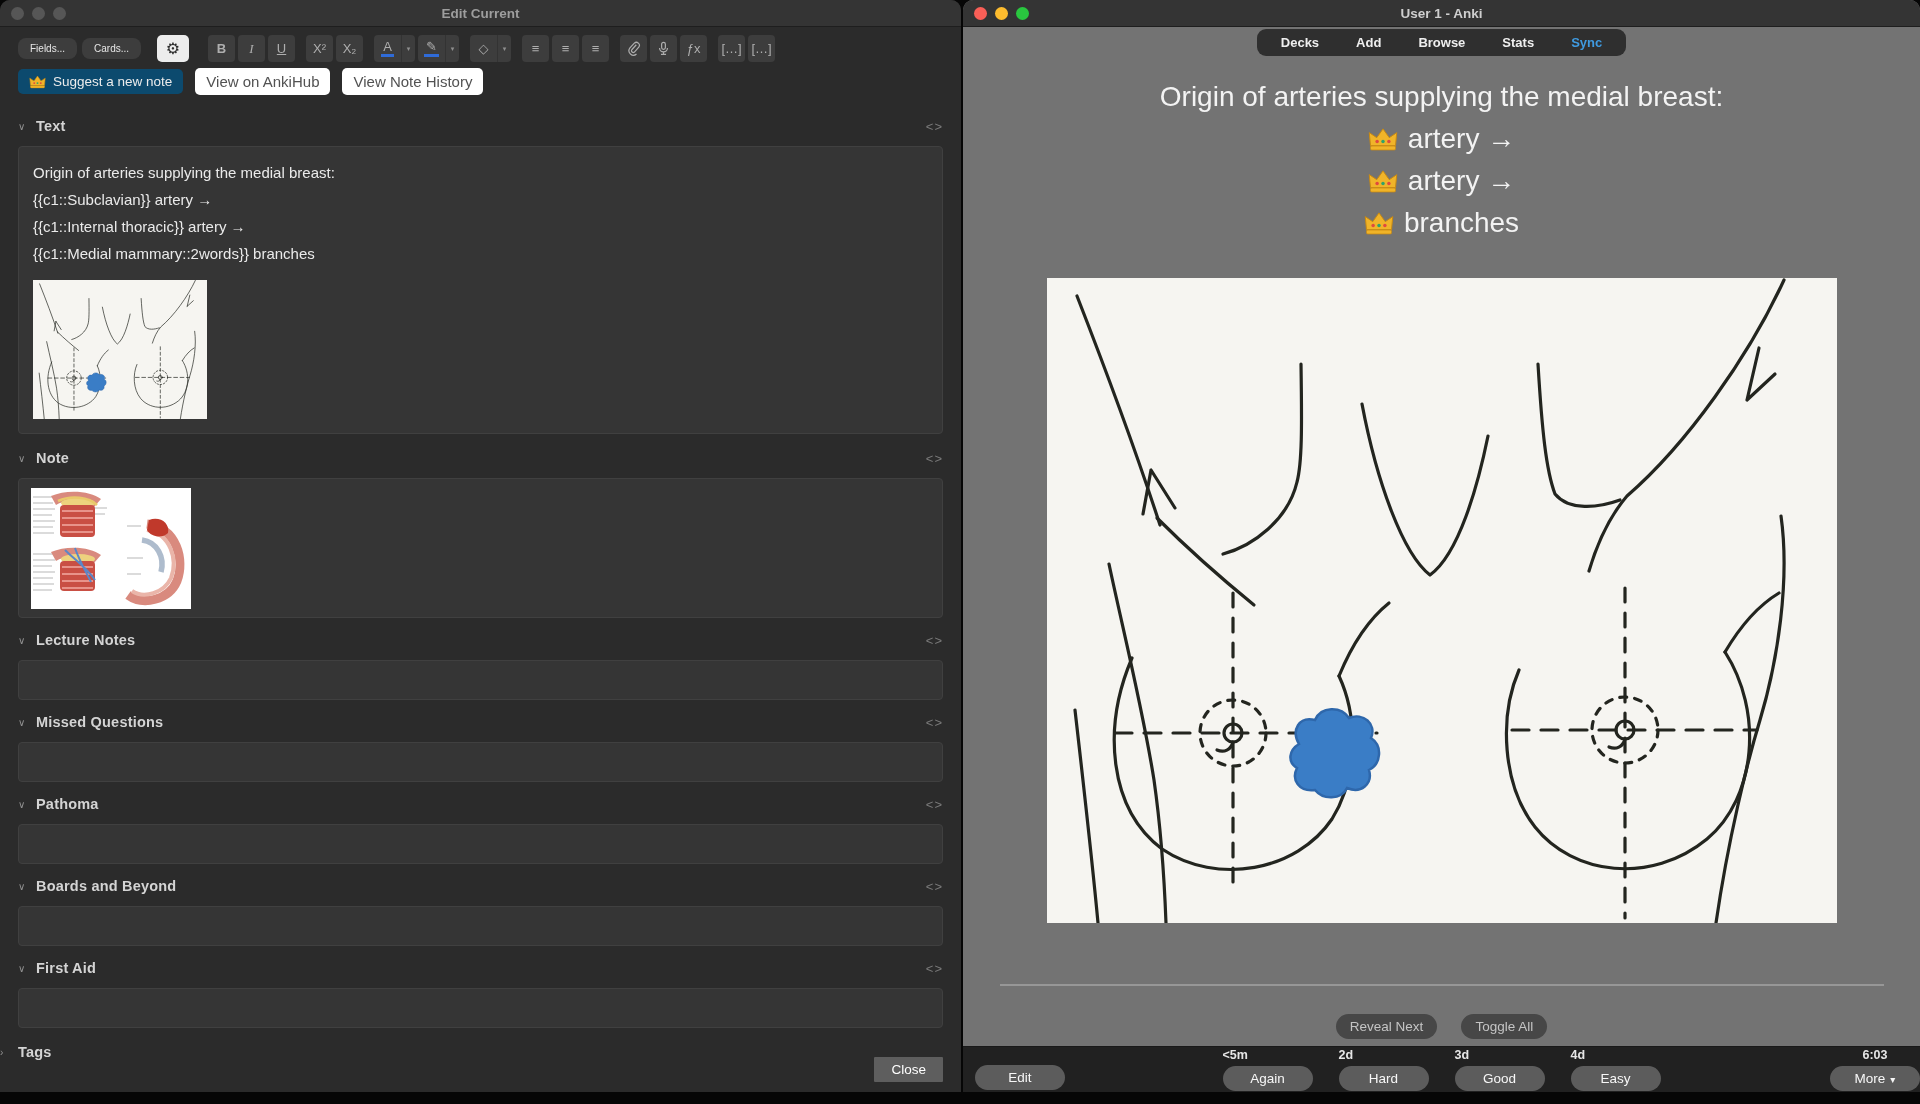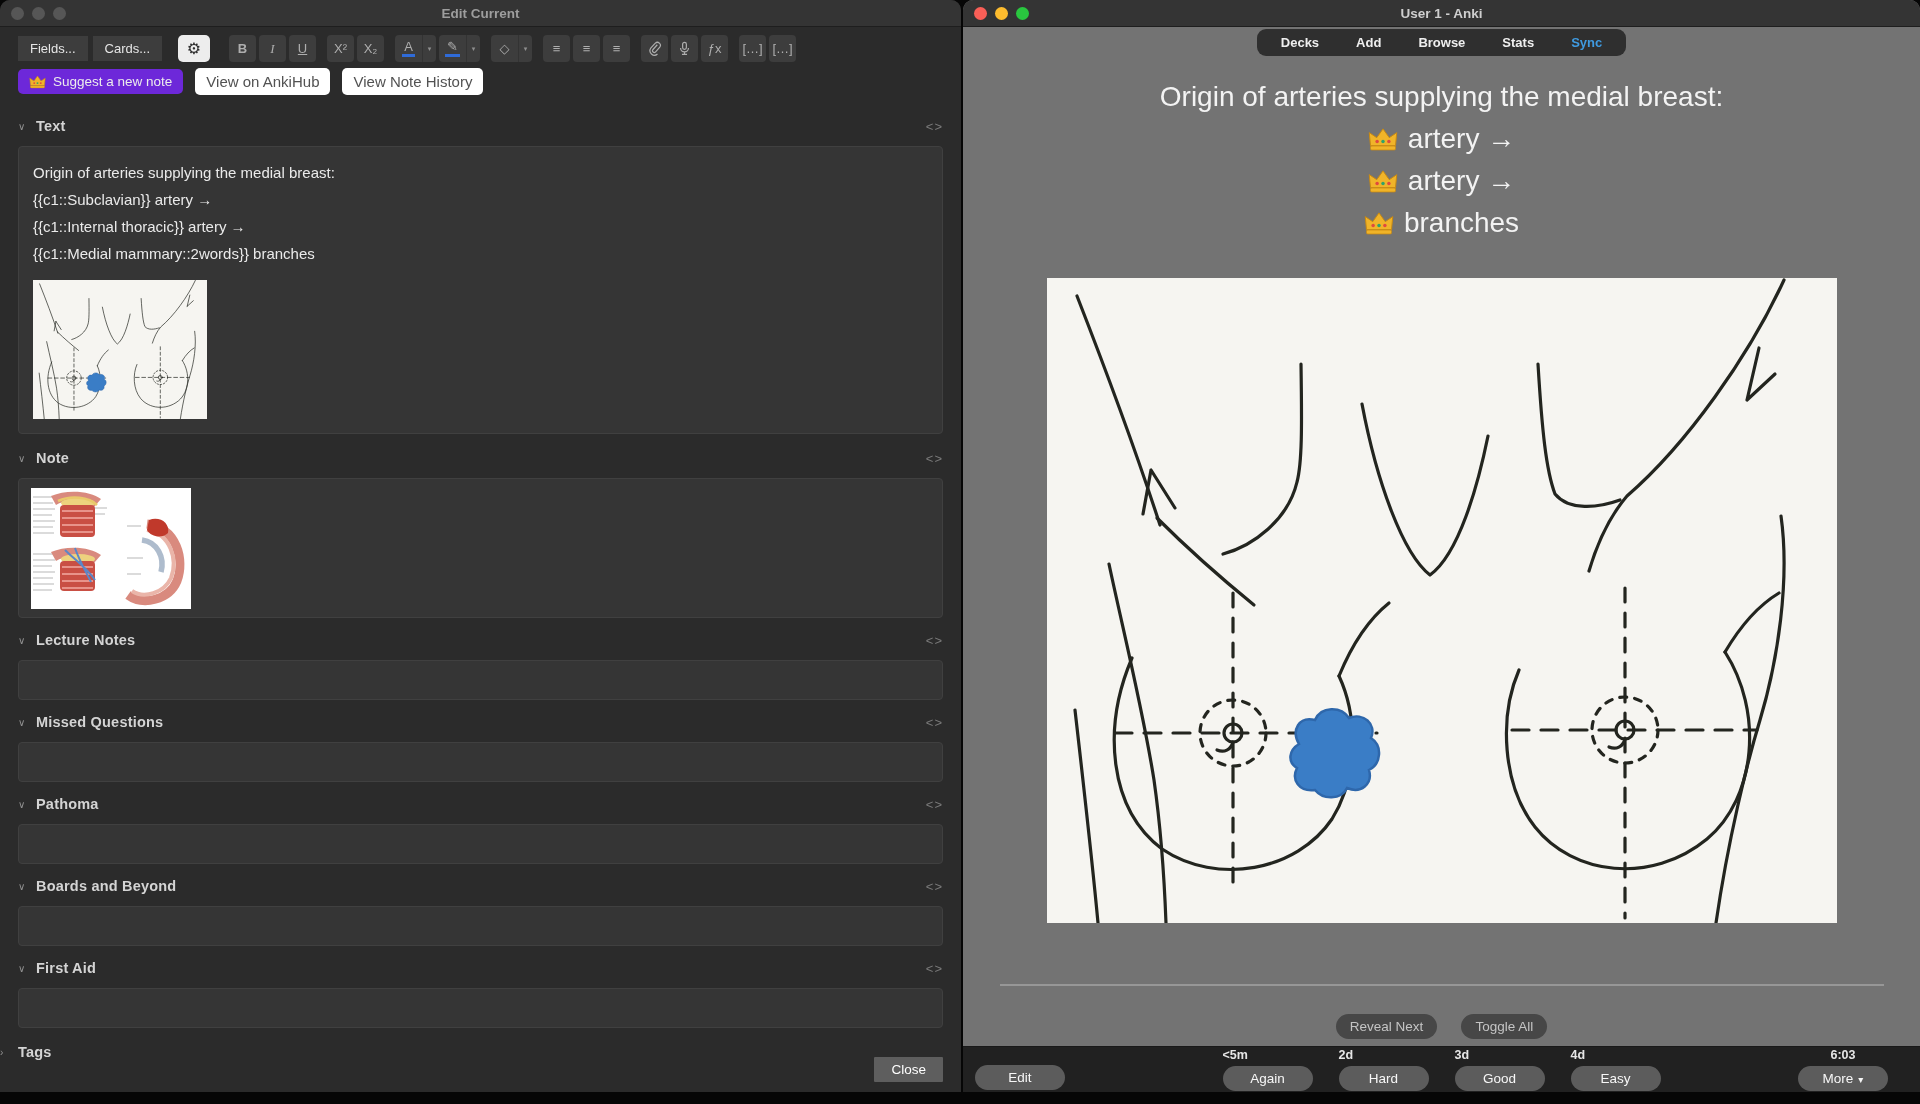--- a/index.html
+++ b/index.html
@@ -14,40 +14,40 @@
     display:flex; align-items:center; position:relative; }
   .traffic { position:absolute; left:11px; top:7px; display:flex; gap:8px; }
   .light { width:13px; height:13px; border-radius:50%; }
   .light.inactive { background:#565656; }
   .win-title { flex:1; text-align:center; font-size:13.5px; font-weight:bold; }
   #left-window .win-title { color:#9d9d9d; }
   #right-window .win-title { color:#cfcfcf; }
 
   
   .toolbar-row1 { display:flex; align-items:center; padding:8px 18px 5px; height:40px; }
-  .btn-plain { background:#3d3d3d; color:#e6e6e6; font-size:13px; padding:5px 12px;
-    border:none; border-radius:0; font-family:inherit; }
+  .btn-plain { background:#3d3d3d; color:#e6e6e6; font-size:10px; padding:5px 12px;
+    border:none; border-radius:8px; font-family:inherit; }
   .btn-plain + .btn-plain { margin-left:5px; }
   .gear-btn { background:#ededed; color:#2d2d2d; width:32px; height:27px; border:none;
     border-radius:5px; font-size:16px; margin-left:16px; line-height:1; }
   #format-buttons { display:flex; align-items:center; margin-left:16px; }
   .fmt-wrap { display:flex; align-items:center; margin-left:3px; }
   .fmt-wrap.gap { margin-left:11px; }
   .fmt { width:27px; height:27px; background:#3d3d3d; border:none; border-radius:4px;
     color:#aeaeae; font-size:13px; display:flex; align-items:center; justify-content:center;
     font-family:inherit; }
   .fmt.has-chev { border-radius:4px 0 0 4px; }
   .fmt span.bold { font-weight:bold; }
   .fmt span.italic { font-style:italic; font-family:"Liberation Serif", serif; }
   .fmt span.underline { text-decoration:underline; }
   .fmt span.color-underline { border-bottom:3px solid #2f6bd8; padding:0 2px 1px; line-height:1.05; }
   .chev { width:14px; height:27px; background:#3d3d3d; border:none; border-left:1px solid #333;
     border-radius:0 4px 4px 0; color:#8f8f8f; font-size:7px; padding:0; }
   .toolbar-row2 { display:flex; align-items:center; gap:12px; padding:2px 18px 8px; height:35px; }
-  .suggest-btn { background:#6d28d9; border:none; border-radius:5px; color:#ececec;
+  .suggest-btn { background:#0c4a6e; border:none; border-radius:5px; color:#ececec;
     font-size:13.5px; padding:5px 11px; display:flex; align-items:center; gap:7px; font-family:inherit; }
   .link-disabled { background:#ffffff; border:none; border-radius:5px; color:#525252;
     font-size:15px; padding:5px 11px; font-family:inherit; }
 
   
   #fields-container { padding:0 18px; }
   .field { margin-top:10px; }
   .field:nth-of-type(1), .field:nth-of-type(2) { margin-top:12px; }
   .field-header { display:flex; align-items:center; height:24px; color:#d4d4d4; font-size:14.5px; }
   .collapse-chev { width:18px; color:#919191; font-size:10px; cursor:default; }
@@ -77,21 +77,21 @@
   .pill-dim { background:#474747; border:none; border-radius:13px; color:#c4c4c4;
     font-size:13.5px; padding:5px 14px; font-family:inherit; }
   .bottom-bar { position:absolute; left:0; right:0; top:1046px; bottom:0; background:#212121;
     border-top:1px solid #191919; }
   .pill { background:#5c5c5c; border:none; border-radius:13px; color:#f7f7f7;
     font-size:13.5px; padding:5px 0; width:90px; font-family:inherit; }
   .edit-col { position:absolute; left:12px; top:18px; }
   .answers { position:absolute; left:50%; transform:translateX(-50%); top:1px; display:flex; gap:26px; }
   .ans-col { display:flex; flex-direction:column; gap:3px; }
   .interval { font-size:12.5px; font-weight:600; color:#e6e6e6; height:15px; }
-  .more-col { position:absolute; right:32px; top:1px; display:flex; flex-direction:column; align-items:center; gap:3px; }
+  .more-col { position:absolute; right:0; top:1px; display:flex; flex-direction:column; align-items:center; gap:3px; }
   .more-btn .arrow { font-size:10px; margin-left:5px; }
 </style>
 </head>
 <body>
 
 <div class="window" id="left-window">
   <div class="titlebar">
     <div class="traffic">
       <span class="light inactive"></span>
       <span class="light inactive"></span>

